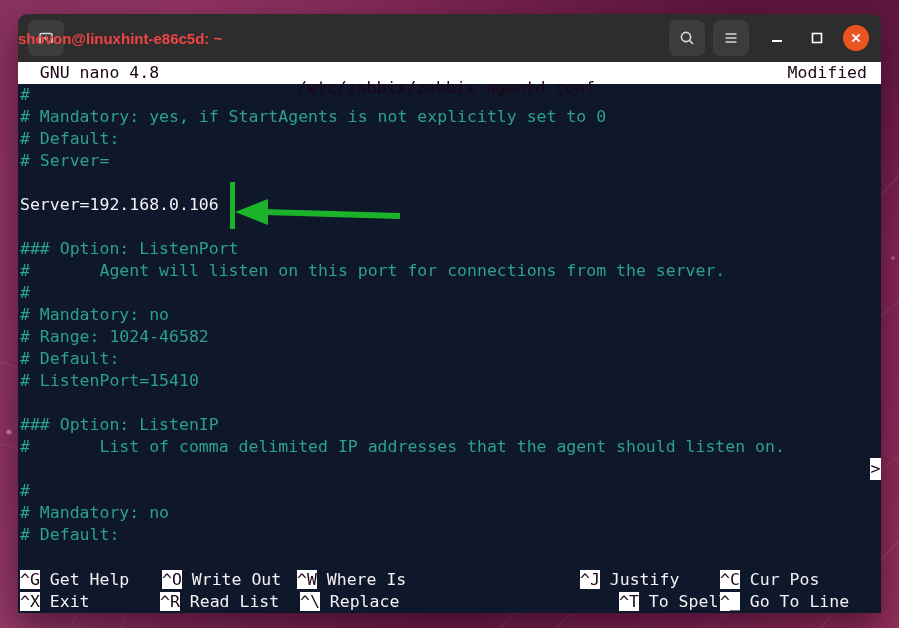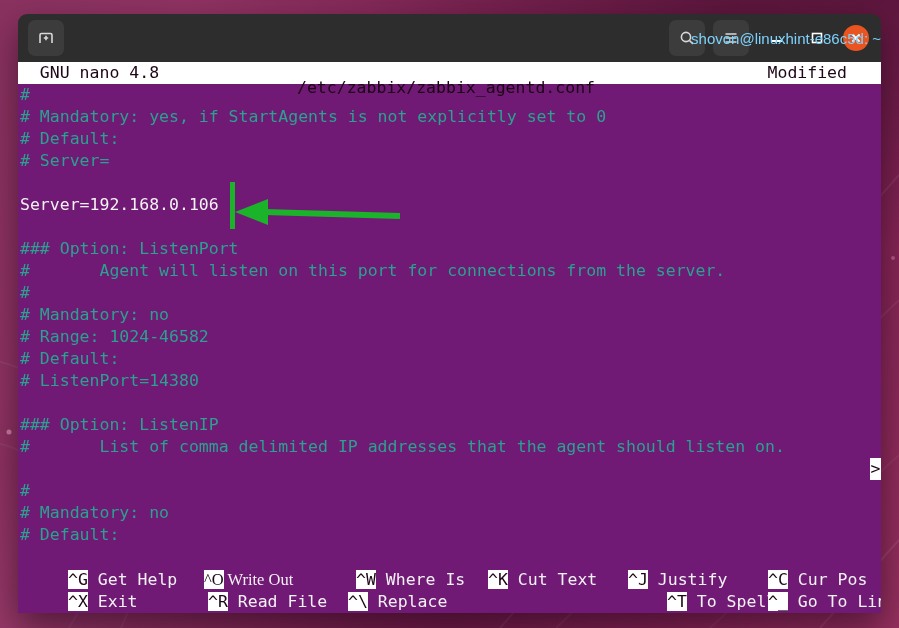--- a/index.html
+++ b/index.html
@@ -27,59 +27,59 @@
     height:48px;background:#2d2d2d;display:flex;align-items:center;
     position:relative;
   }
   .tb-btn{
     width:36px;height:36px;border-radius:7px;background:#3d3c3c;
     display:flex;align-items:center;justify-content:center;flex:0 0 auto;
     cursor:pointer;
   }
   .tb-newtab{margin-left:10px;}
   .tb-title{
-    position:absolute;left:0;right:0;text-align:right;
-    color:#7dd3fc;font-weight:normal;font-size:15px;pointer-events:none;
+    position:absolute;left:0;right:0;text-align:left;
+    color:#ef4444;font-weight:bold;font-size:15px;pointer-events:none;
   }
   .tb-right{margin-left:auto;display:flex;align-items:center;margin-right:12px;}
   .tb-search{margin-right:8px;}
   .winctl{display:flex;align-items:center;}
   .ctl{width:24px;height:24px;display:flex;align-items:center;justify-content:center;cursor:pointer;}
   .ctl-min{margin-left:16px;}
   .ctl-max{margin-left:16px;}
   .ctl-close{
     width:26px;height:26px;border-radius:50%;background:#e95420;margin-left:14px;
     display:flex;align-items:center;justify-content:center;cursor:pointer;
   }
   
   .nano{
-    height:551px;background:#701a75;position:relative;
+    height:551px;background:#0f172a;position:relative;
     font-family:"DejaVu Sans Mono","Liberation Mono",monospace;
     font-size:16.5px;line-height:22px;color:#f2f2f2;
   }
   .nano-header{
     height:22px;background:#ffffff;color:#1d0617;position:relative;
     white-space:pre;display:flex;align-items:center;
   }
   .nh-left{padding-left:2px;}
   .nh-center{position:absolute;left:0;right:7px;text-align:center;margin-top:30px;}
-  .nh-right{margin-left:auto;padding-right:34px;}
+  .nh-right{margin-left:auto;padding-right:14px;}
   .lines{position:relative;}
   .row{height:22px;white-space:pre;padding-left:2px;position:relative;overflow:hidden;}
   .row .t-comment{color:#2ba18f;}
   .row .t-plain{color:#f4f2f4;}
   .overflow-marker{
     position:absolute;right:0;top:0;width:11px;height:22px;
     background:#ffffff;color:#1d0617;text-align:center;padding-left:0;
   }
   
   .shortcut-row{position:absolute;left:0;width:100%;height:22px;}
   .shortcut-row.r1{bottom:22px;}
   .shortcut-row.r2{bottom:0;}
-  .sc-item{position:absolute;top:0;height:22px;white-space:pre;margin-left:48px;}
+  .sc-item{position:absolute;top:0;height:22px;white-space:pre;}
   .sc-key{background:#ffffff;color:#1d0617;}
   .sc-label{color:#f4f2f4;}
   
   .annotation{position:absolute;left:0;top:0;pointer-events:none;}
 </style>
 </head>
 <body>
 
 <div class="desktop">
   <svg class="wallpaper-lines" width="899" height="628" viewBox="0 0 899 628">
@@ -153,41 +153,40 @@
         <div class="row"><span class="t-comment"># Server=</span></div>
         <div class="row"><span class="t-comment"></span></div>
         <div class="row"><span class="t-plain">Server=192.168.0.106</span></div>
         <div class="row"><span class="t-comment"></span></div>
         <div class="row"><span class="t-comment">### Option: ListenPort</span></div>
         <div class="row"><span class="t-comment">#       Agent will listen on this port for connections from the server.</span></div>
         <div class="row"><span class="t-comment">#</span></div>
         <div class="row"><span class="t-comment"># Mandatory: no</span></div>
         <div class="row"><span class="t-comment"># Range: 1024-46582</span></div>
         <div class="row"><span class="t-comment"># Default:</span></div>
-        <div class="row"><span class="t-comment"># ListenPort=14380</span></div>
+        <div class="row"><span class="t-comment"># ListenPort=15410</span></div>
         <div class="row"><span class="t-comment"></span></div>
         <div class="row"><span class="t-comment">### Option: ListenIP</span></div>
         <div class="row"><span class="t-comment">#       List of comma delimited IP addresses that the agent should listen on.</span></div>
         <div class="row"><span class="overflow-marker">&gt;</span></div>
         <div class="row"><span class="t-comment">#</span></div>
         <div class="row"><span class="t-comment"># Mandatory: no</span></div>
         <div class="row"><span class="t-comment"># Default:</span></div>
       </div>
 
     <div class="shortcut-row r1" id="shortcut-row-1">
         <span class="sc-item" style="left: 2px;"><span class="sc-key">^G</span><span class="sc-label"> Get Help</span></span>
-        <span class="sc-item" style="left: 138px; font-family: Liberation Serif, serif;"><span class="sc-key">^O</span><span class="sc-label"> Write Out</span></span>
-        <span class="sc-item" style="left: 290px;"><span class="sc-key">^W</span><span class="sc-label"> Where Is</span></span>
-        <span class="sc-item" style="left: 422px;"><span class="sc-key">^K</span><span class="sc-label"> Cut Text</span></span>
+        <span class="sc-item" style="left: 144px;"><span class="sc-key">^O</span><span class="sc-label"> Write Out</span></span>
+        <span class="sc-item" style="left: 279px;"><span class="sc-key">^W</span><span class="sc-label"> Where Is</span></span>
         <span class="sc-item" style="left: 562px;"><span class="sc-key">^J</span><span class="sc-label"> Justify</span></span>
         <span class="sc-item" style="left: 702px;"><span class="sc-key">^C</span><span class="sc-label"> Cur Pos</span></span>
       </div>
     <div class="shortcut-row r2" id="shortcut-row-2">
         <span class="sc-item" style="left: 2px;"><span class="sc-key">^X</span><span class="sc-label"> Exit</span></span>
-        <span class="sc-item" style="left: 142px;"><span class="sc-key">^R</span><span class="sc-label"> Read File</span></span>
+        <span class="sc-item" style="left: 142px;"><span class="sc-key">^R</span><span class="sc-label"> Read List</span></span>
         <span class="sc-item" style="left: 282px;"><span class="sc-key">^\</span><span class="sc-label"> Replace</span></span>
         <span class="sc-item" style="left: 594px; padding-left: 7px;"><span class="sc-key">^T</span><span class="sc-label"> To Spell</span></span>
         <span class="sc-item" style="left: 702px;"><span class="sc-key">^_</span><span class="sc-label"> Go To Line</span></span>
       </div>
   </div>
 
   <svg class="annotation" width="863" height="599" viewBox="0 0 863 599">
     <rect x="212" y="168" width="5" height="47" fill="#1bb32a"></rect>
     <line x1="246" y1="198" x2="382" y2="202" stroke="#1bb32a" stroke-width="6"></line>
     <polygon points="217,198 250,185 250,211" fill="#1bb32a"></polygon>

